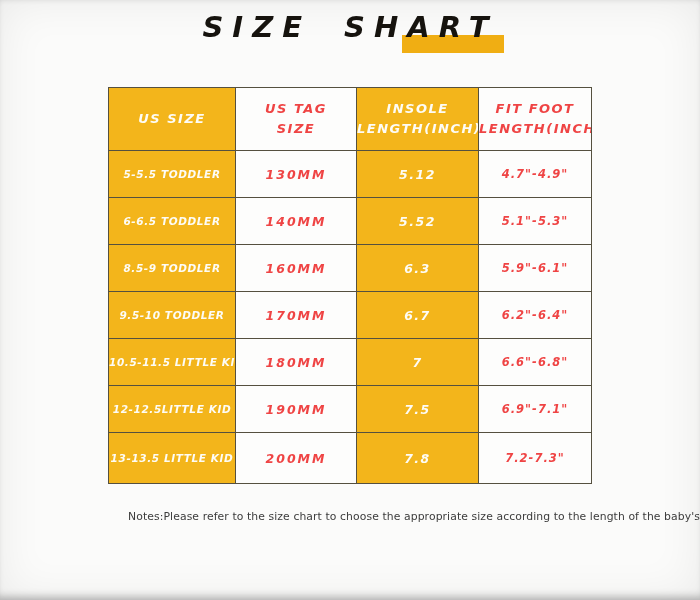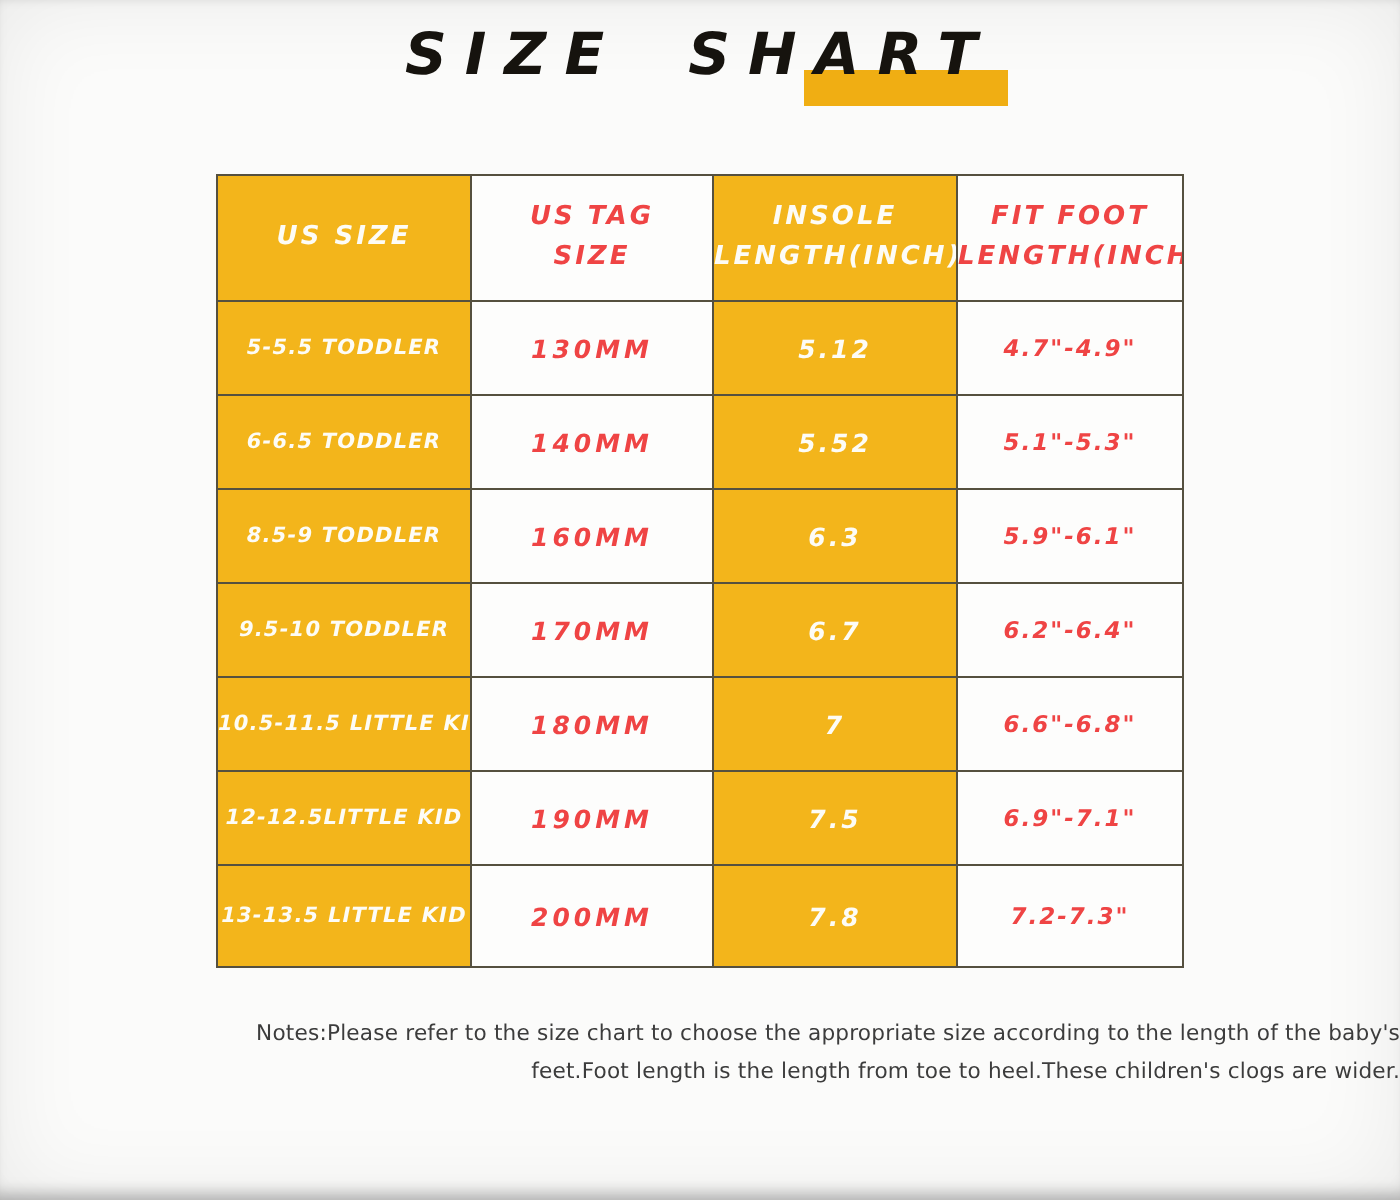--- a/index.html
+++ b/index.html
@@ -160,16 +160,15 @@
         <td class="cell-yellow col-us-size" style="background:#F3B51B">13-13.5 LITTLE KID</td>
         <td class="cell-white col-tag">200MM</td>
         <td class="cell-yellow col-insole" style="background:#F3B51B">7.8</td>
         <td class="cell-white col-fit">7.2-7.3"</td>
       </tr>
     </tbody>
   </table>
 
   <div class="notes">
     <span>Notes:Please refer to the size chart to choose the appropriate size according to the length of the baby's</span>
-    <span>feet.Foot length is the length from toe to heel.These children's clogs are wider.</span>
   </div>
 
 </div>
 
 </body></html>

